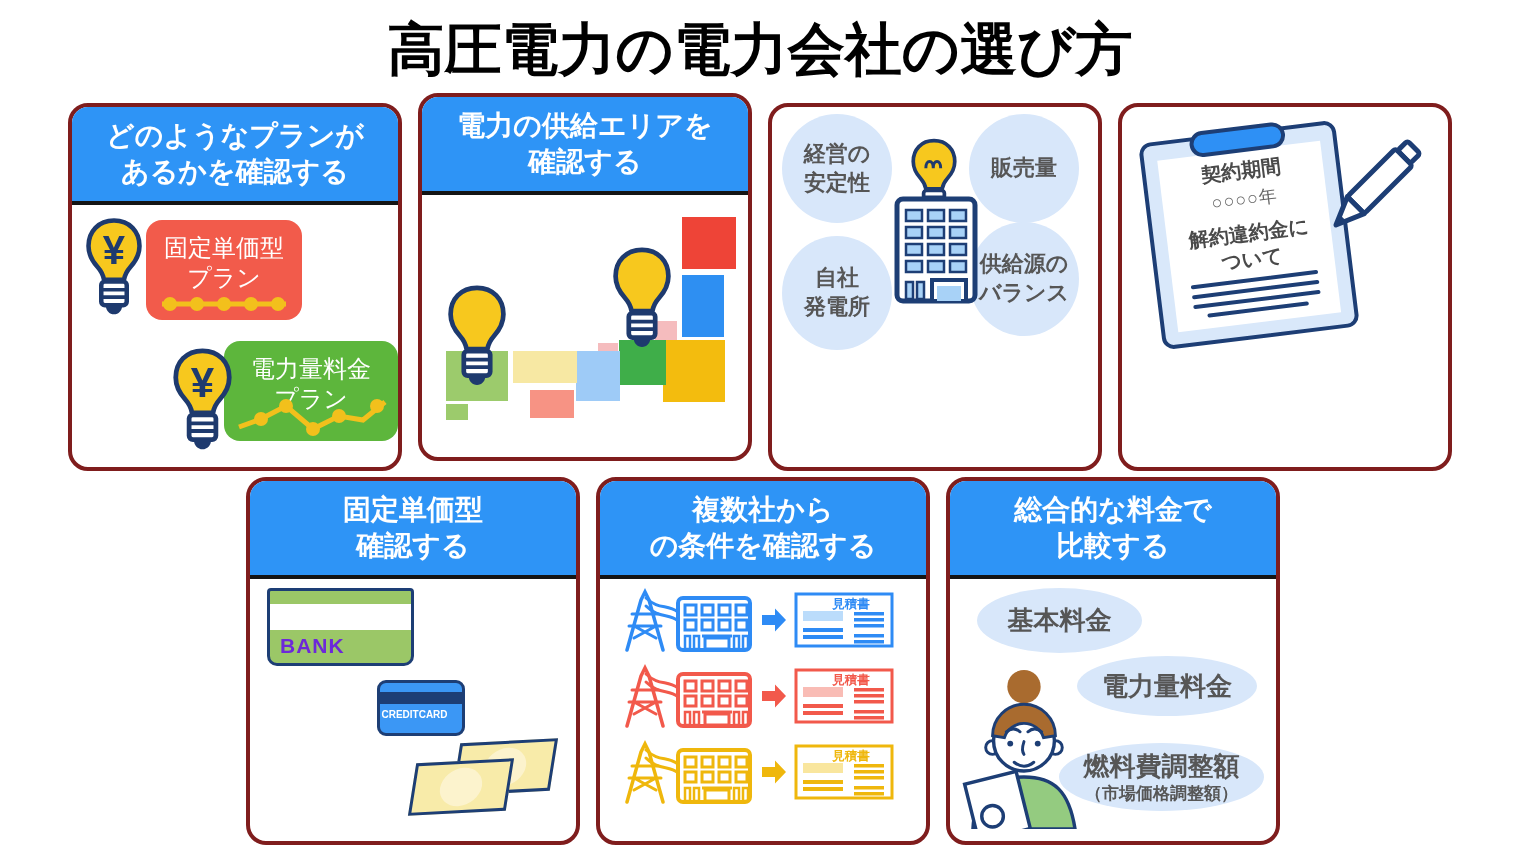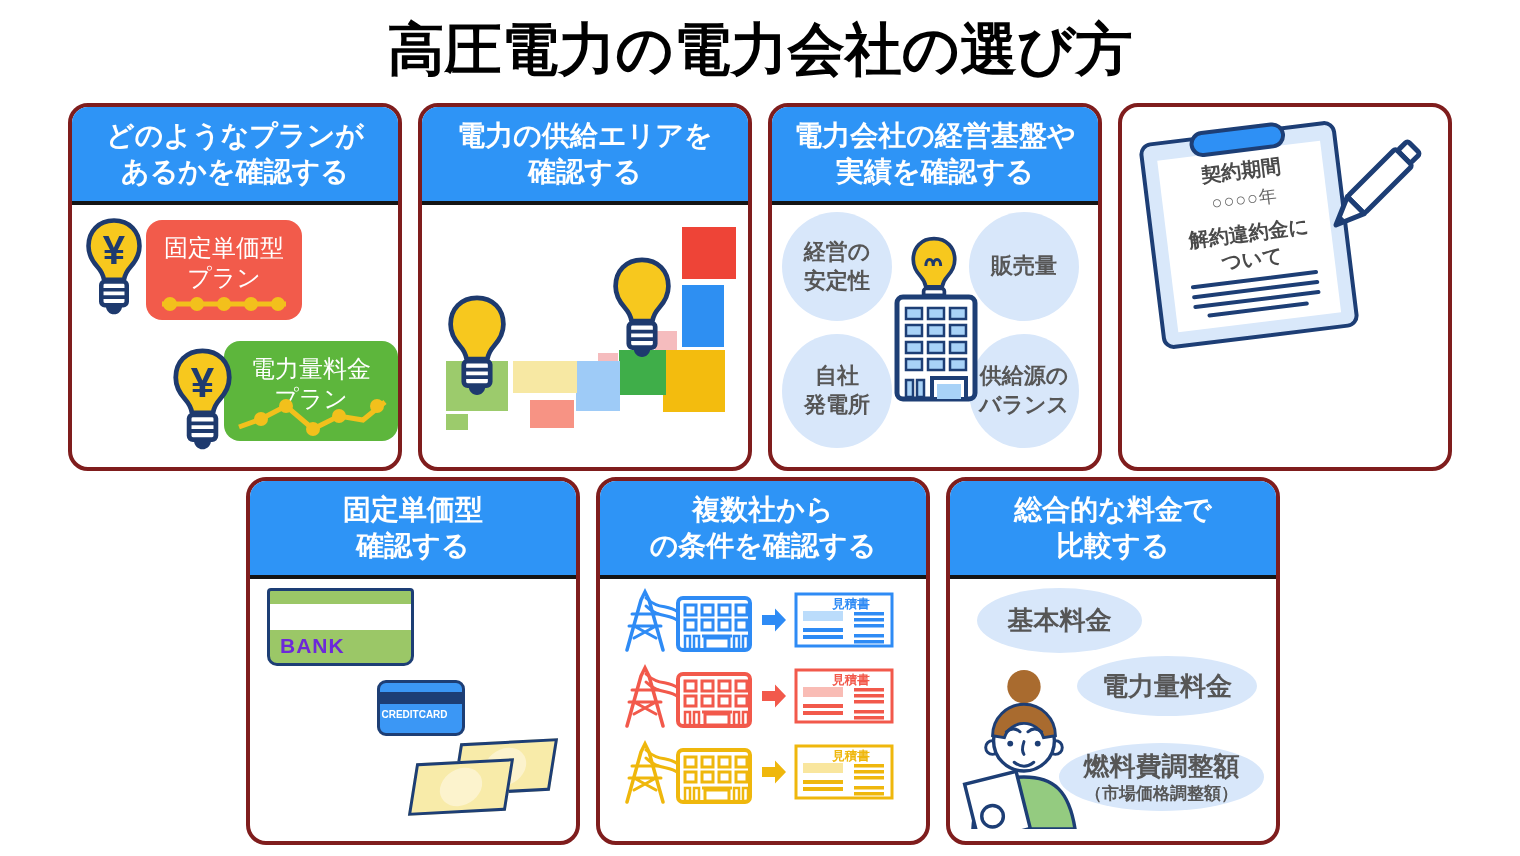--- a/index.html
+++ b/index.html
@@ -12,21 +12,21 @@
            font-size:57px; font-weight:900; color:#000; }
 
   .card { position:absolute; width:334px; height:368px; background:#fff;
           border:4px solid #7f1d1d; border-radius:20px; overflow:hidden; }
   .card-header { height:98px; background:#2E94F6; border-bottom:4px solid #141414;
                  display:flex; align-items:center; justify-content:center; }
   .card-header span { color:#fff; font-weight:bold; font-size:28px; line-height:1.3;
                       text-align:center; white-space:pre-line; }
   .card-body { position:relative; width:328px; height:247px; }
 
-  #card-plans{left:68px;top:103px} #card-area{left:418px;top:103px}
+  #card-plans{left:68px;top:103px} #card-area{left:418px;top:93px}
   #card-management{left:768px;top:103px} #card-contract{left:1118px;top:103px}
   #card-payment{left:246px;top:477px} #card-quotes{left:596px;top:477px}
   #card-total{left:946px;top:477px}
 
   .abs { position:absolute; }
 
   
   .plan-badge { position:absolute; border-radius:16px; color:#fff; font-weight:normal;
                 font-size:24px; line-height:1.25; text-align:center; padding-top:13px; }
   #fixed-badge { left:74px; top:15px; width:156px; height:100px; background:#F25B4B; }
@@ -163,31 +163,27 @@
       <svg class="abs" style="left:22px;top:88px" width="66" height="106" viewBox="0 0 70 112">
           <use href="#bulb"></use>
         </svg>
       <svg class="abs" style="left:187px;top:50px" width="66" height="106" viewBox="0 0 70 112">
           <use href="#bulb"></use>
         </svg>
     </div>
   </div>
 
   <div class="card" id="card-management">
-    <div class="card-header">
-      <span>電力会社の経営基盤や
-実績を確認する</span>
-    </div>
     <div class="card-body">
       <div class="bubble bub-s" style="left:10px;top:7px;width:110px;height:109px">経営の
 安定性</div>
       <div class="bubble bub-s" style="left:197px;top:7px;width:110px;height:109px">販売量</div>
       <div class="bubble bub-s" style="left:10px;top:129px;width:110px;height:114px">自社
 発電所</div>
-      <div class="bubble bub-s" style="left:197px;top:129px;width:110px;height:114px">供給源の
+      <div class="bubble bub-s" style="left:197px;top:115px;width:110px;height:114px">供給源の
 バランス</div>
       <svg class="abs" style="left:136px;top:30px" width="52" height="83" viewBox="0 0 70 112">
         <use href="#bulb"></use>
           <path d="M24 42 c0 -12 10 -12 10 0 c0 -12 10 -12 10 0" fill="none" stroke="#1E3A6E" stroke-width="4"></path>
       </svg>
       <svg class="abs" style="left:122px;top:89px" width="84" height="108" viewBox="0 0 84 108">
         <rect x="3" y="3" width="78" height="102" rx="6" fill="#fff" stroke="#1D3E75" stroke-width="5"></rect>
         <g fill="#A8D2F7" stroke="#1D3E75" stroke-width="2.5">
           <rect x="12" y="14" width="16" height="11"></rect>
             <rect x="34" y="14" width="16" height="11"></rect>

